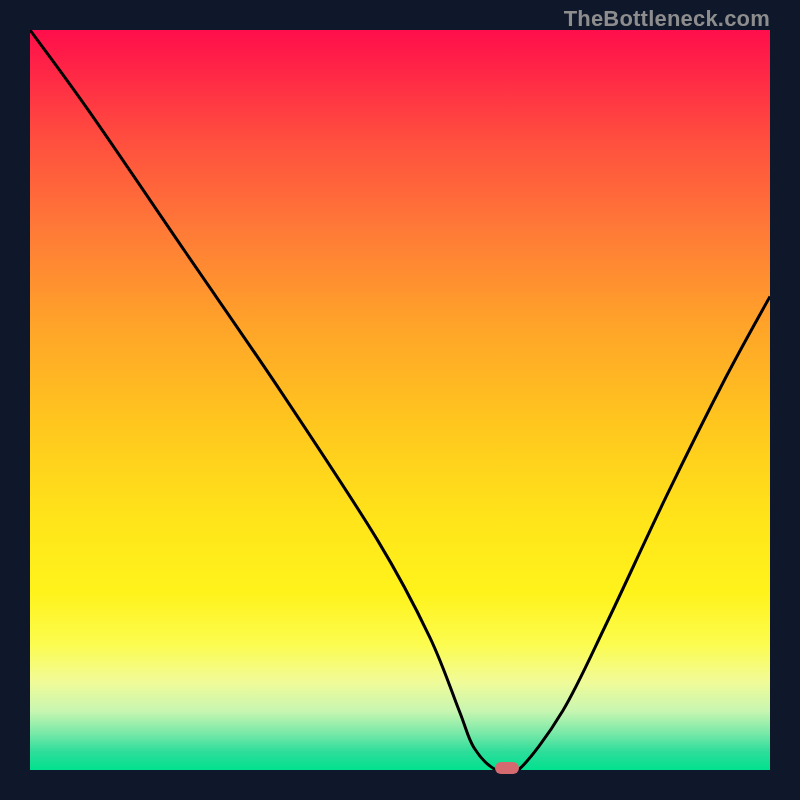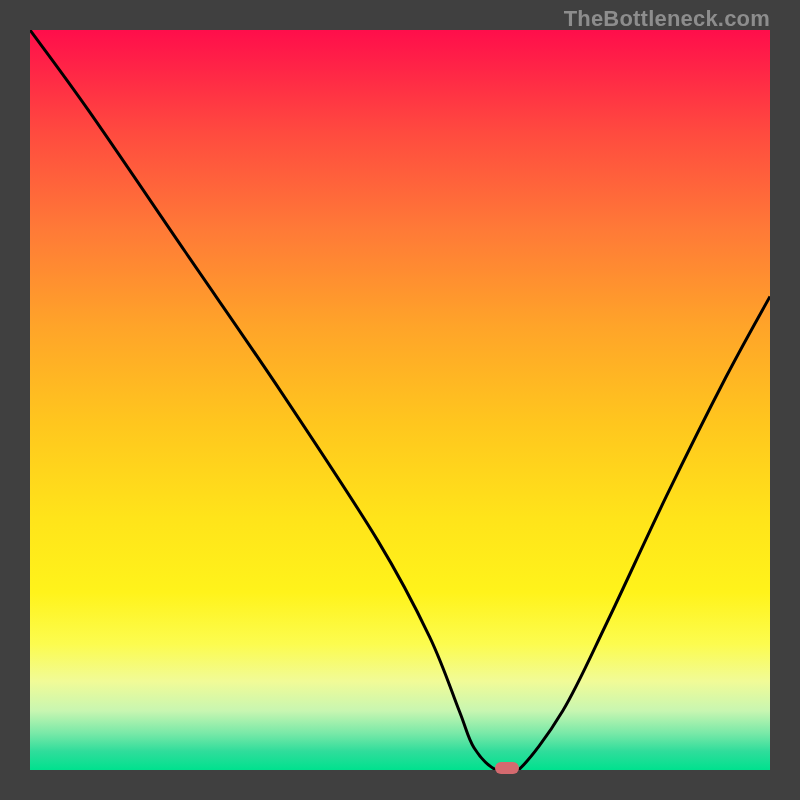--- a/index.html
+++ b/index.html
@@ -7,21 +7,21 @@
     padding: 0;
     width: 800px;
     height: 800px;
     background: #000;
     overflow: hidden;
   }
   .frame {
     position: relative;
     width: 800px;
     height: 800px;
-    background: #404040;
+    background: #0f172a;
   }
   .plot-area {
     position: absolute;
     left: 30px;
     top: 30px;
     width: 740px;
     height: 740px;
     background: linear-gradient(to bottom,
       #ff0e4b 0%,
       #ff4b3f 14%,

